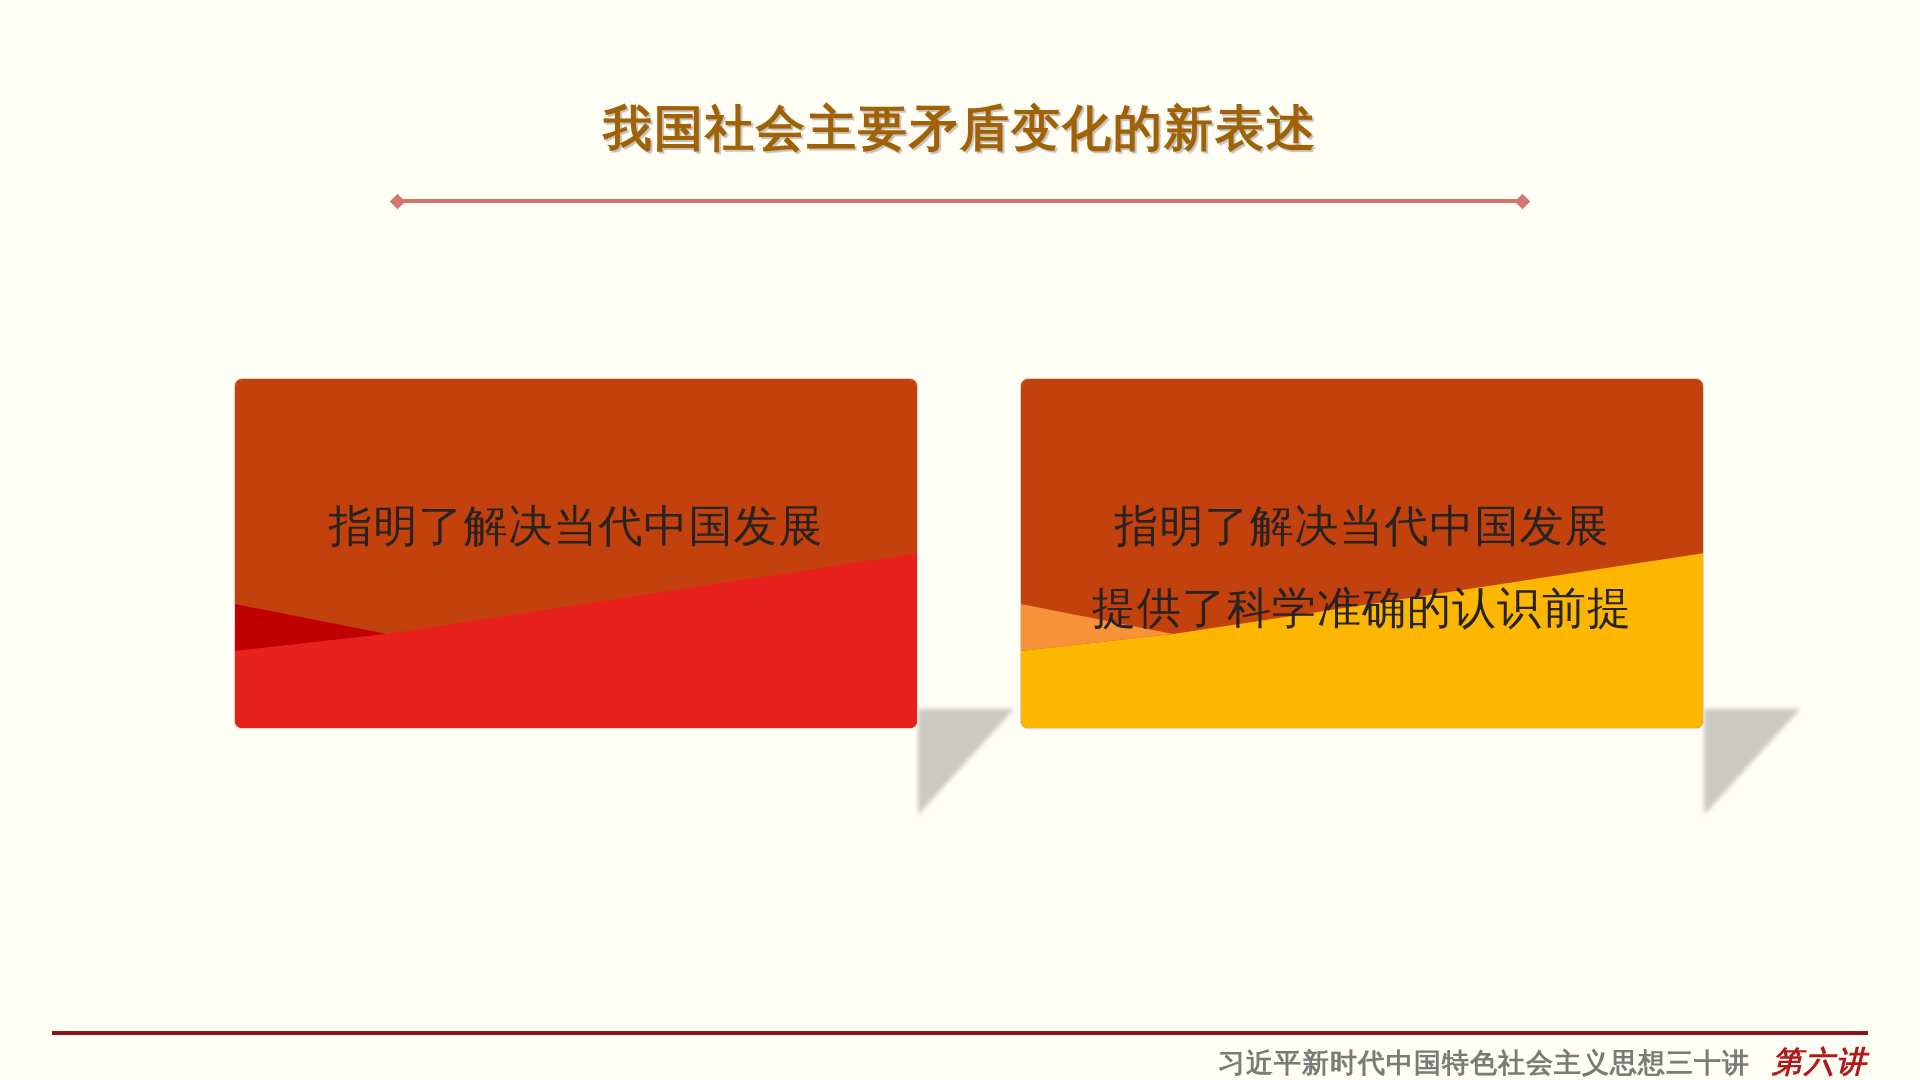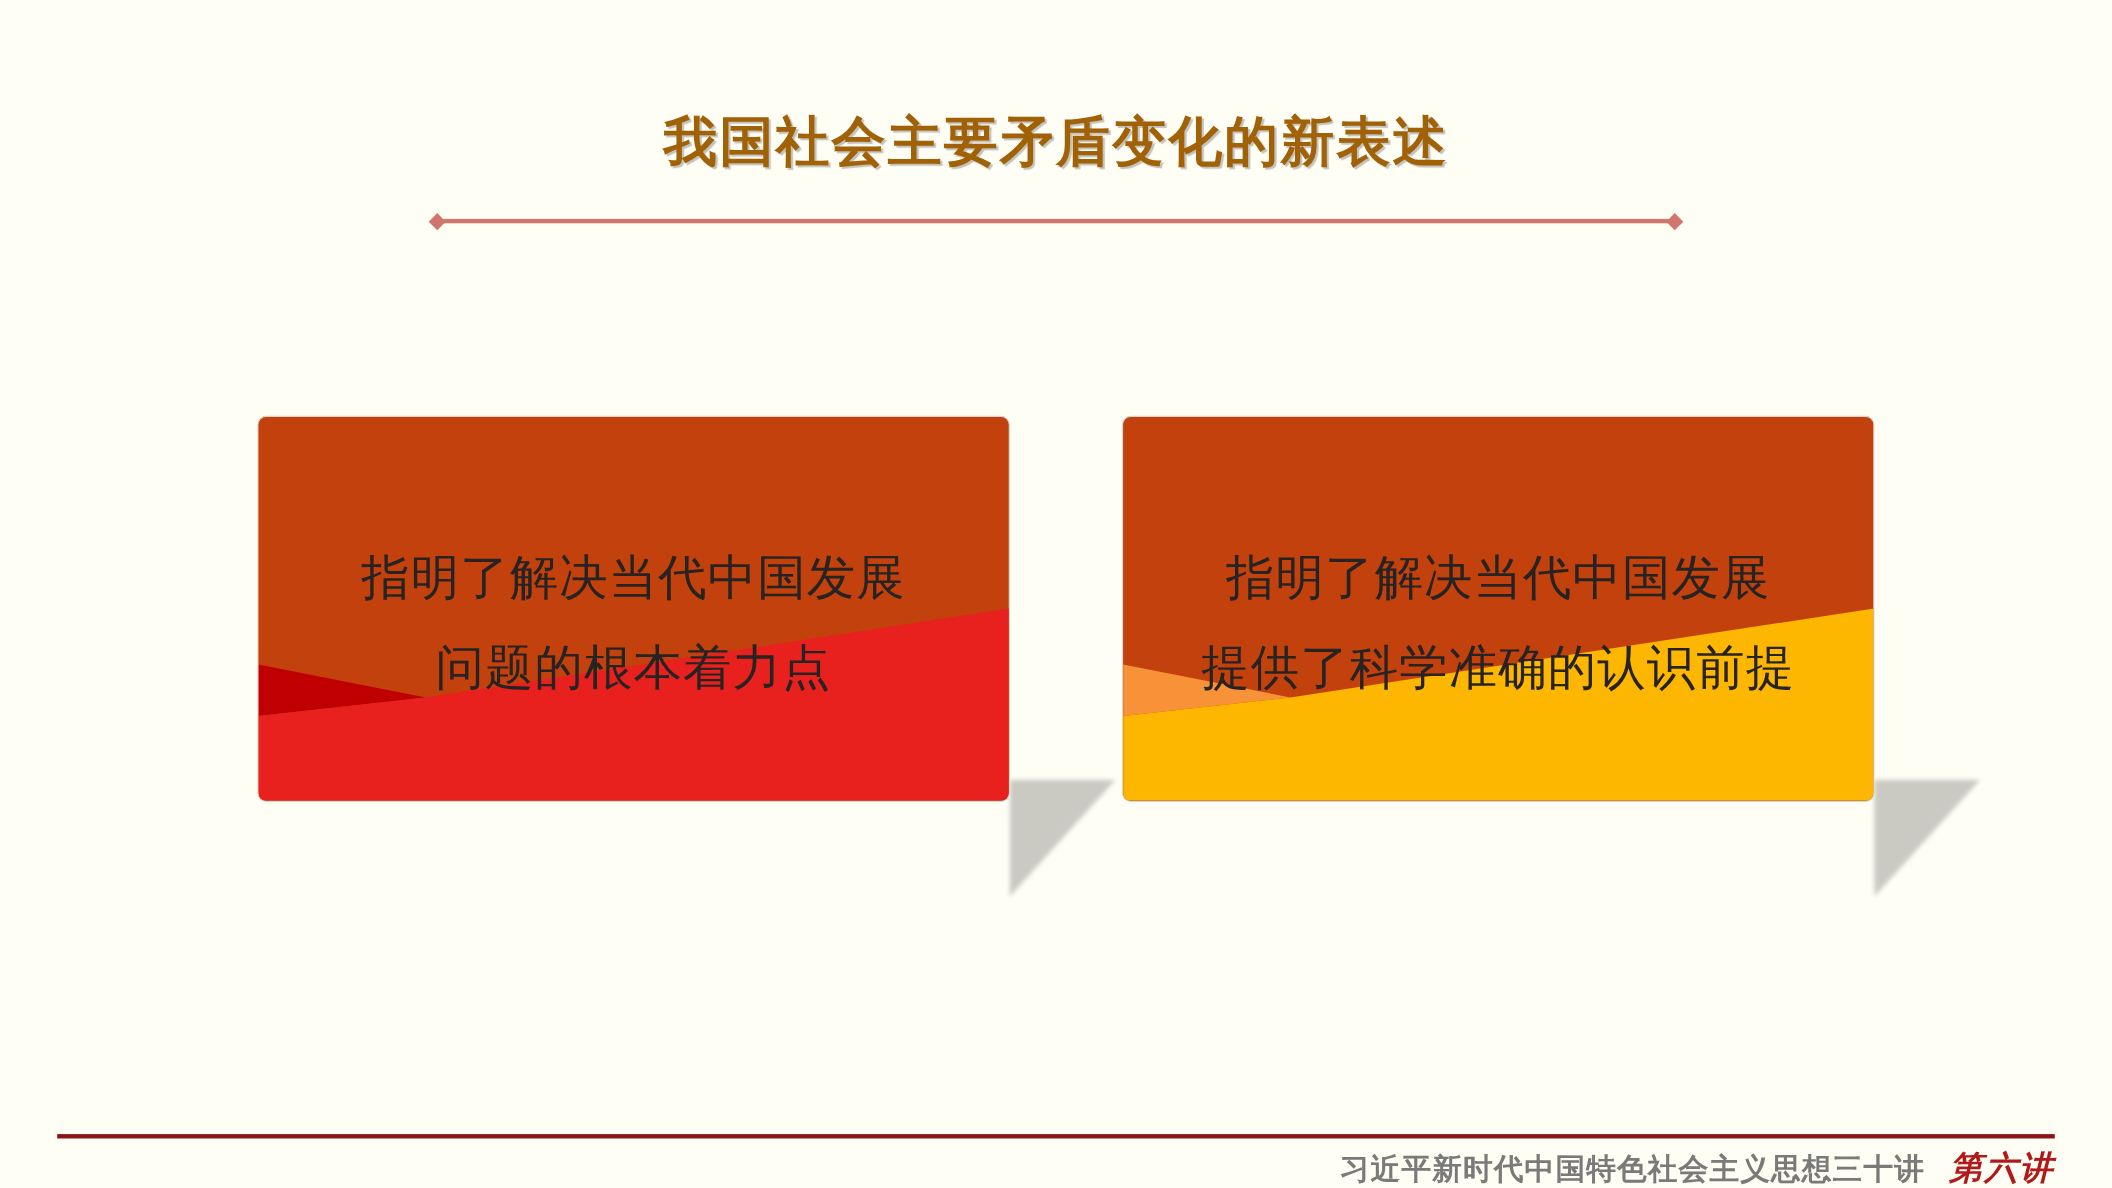--- a/index.html
+++ b/index.html
@@ -166,21 +166,20 @@
     <span id="title-divider-line"></span>
     <span id="divider-diamond-right" class="divider-diamond"></span>
   </div>
 
   <div id="card-shadow-left" class="card-shadow"></div>
   <div id="card-shadow-right" class="card-shadow"></div>
 
   <div id="card-left" class="card">
     <div class="card-text">
       <span class="card-text-line">指明了解决当代中国发展</span>
-      <span class="card-text-line">问题的根本着力点</span>
     </div>
     <svg class="card-wave" viewBox="0 0 684 200" preserveAspectRatio="none">
       <polygon points="0,76 152,106 0,123" fill="#C00000"></polygon>
       <polygon points="0,123 152,106 684,25 684,200 0,200" fill="#E8211E"></polygon>
     </svg>
   </div>
 
   <div id="card-right" class="card">
     <div class="card-text">
       <span class="card-text-line">指明了解决当代中国发展</span>

